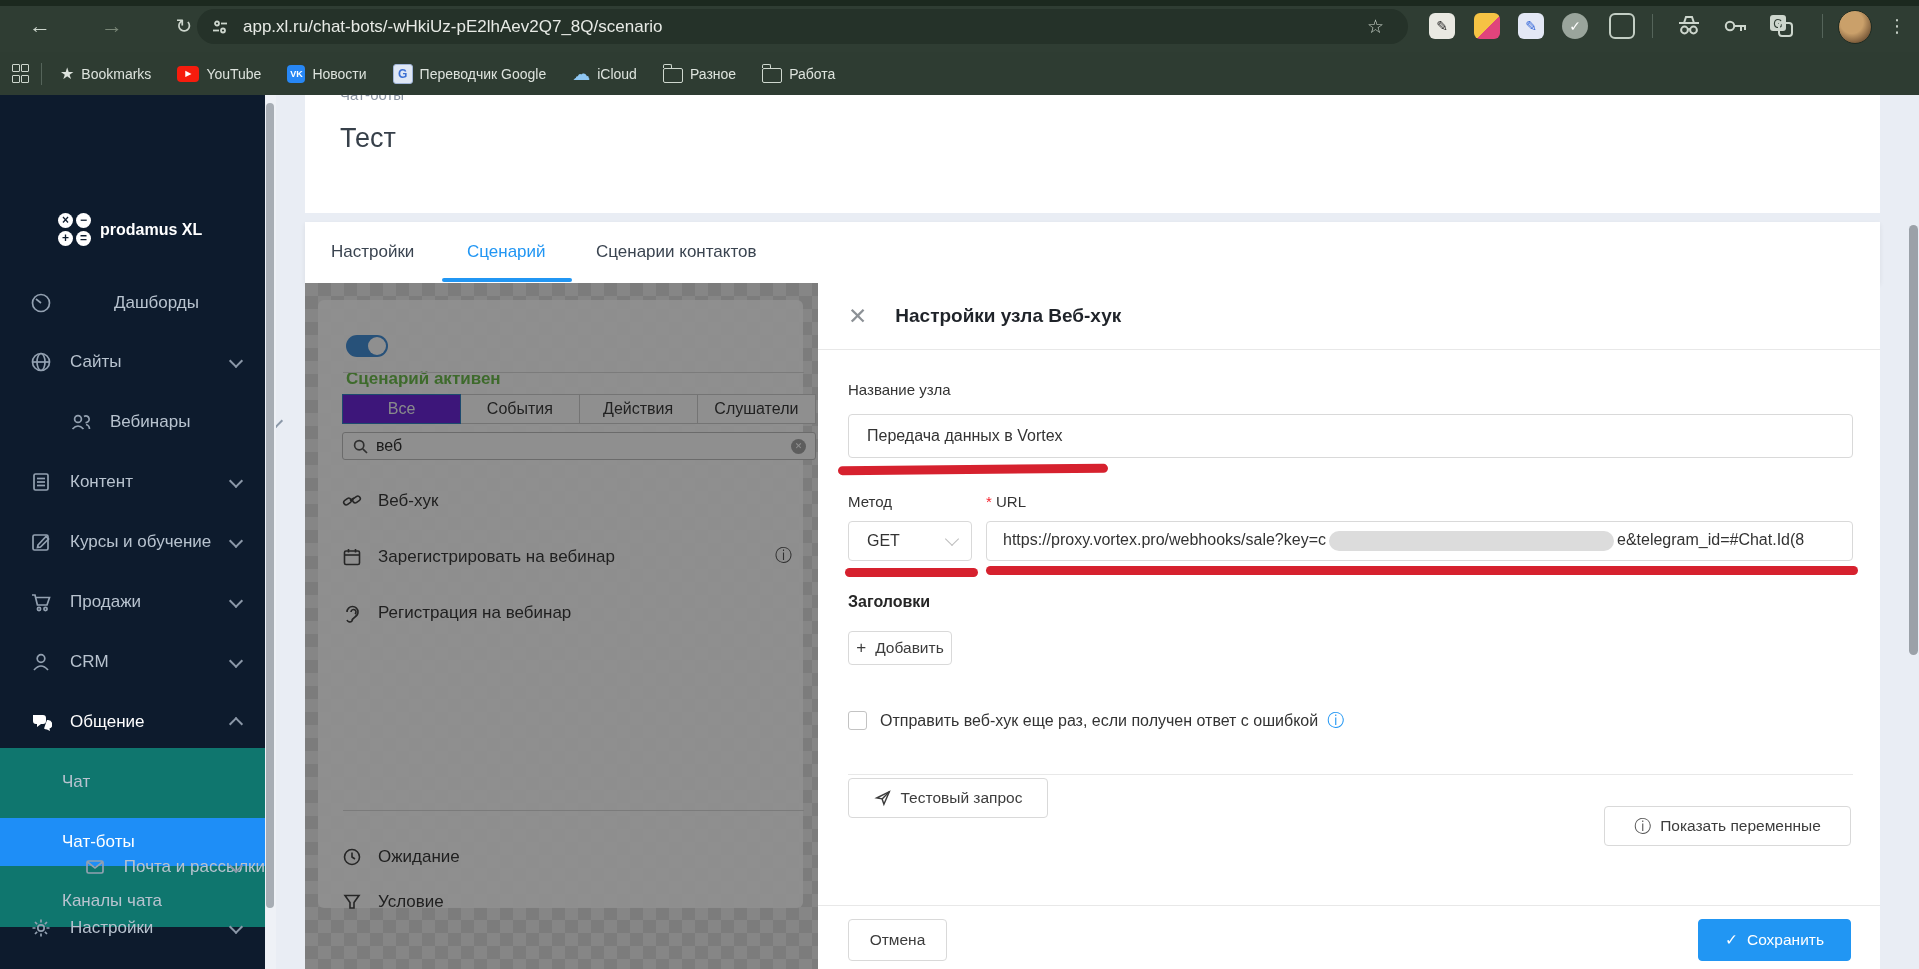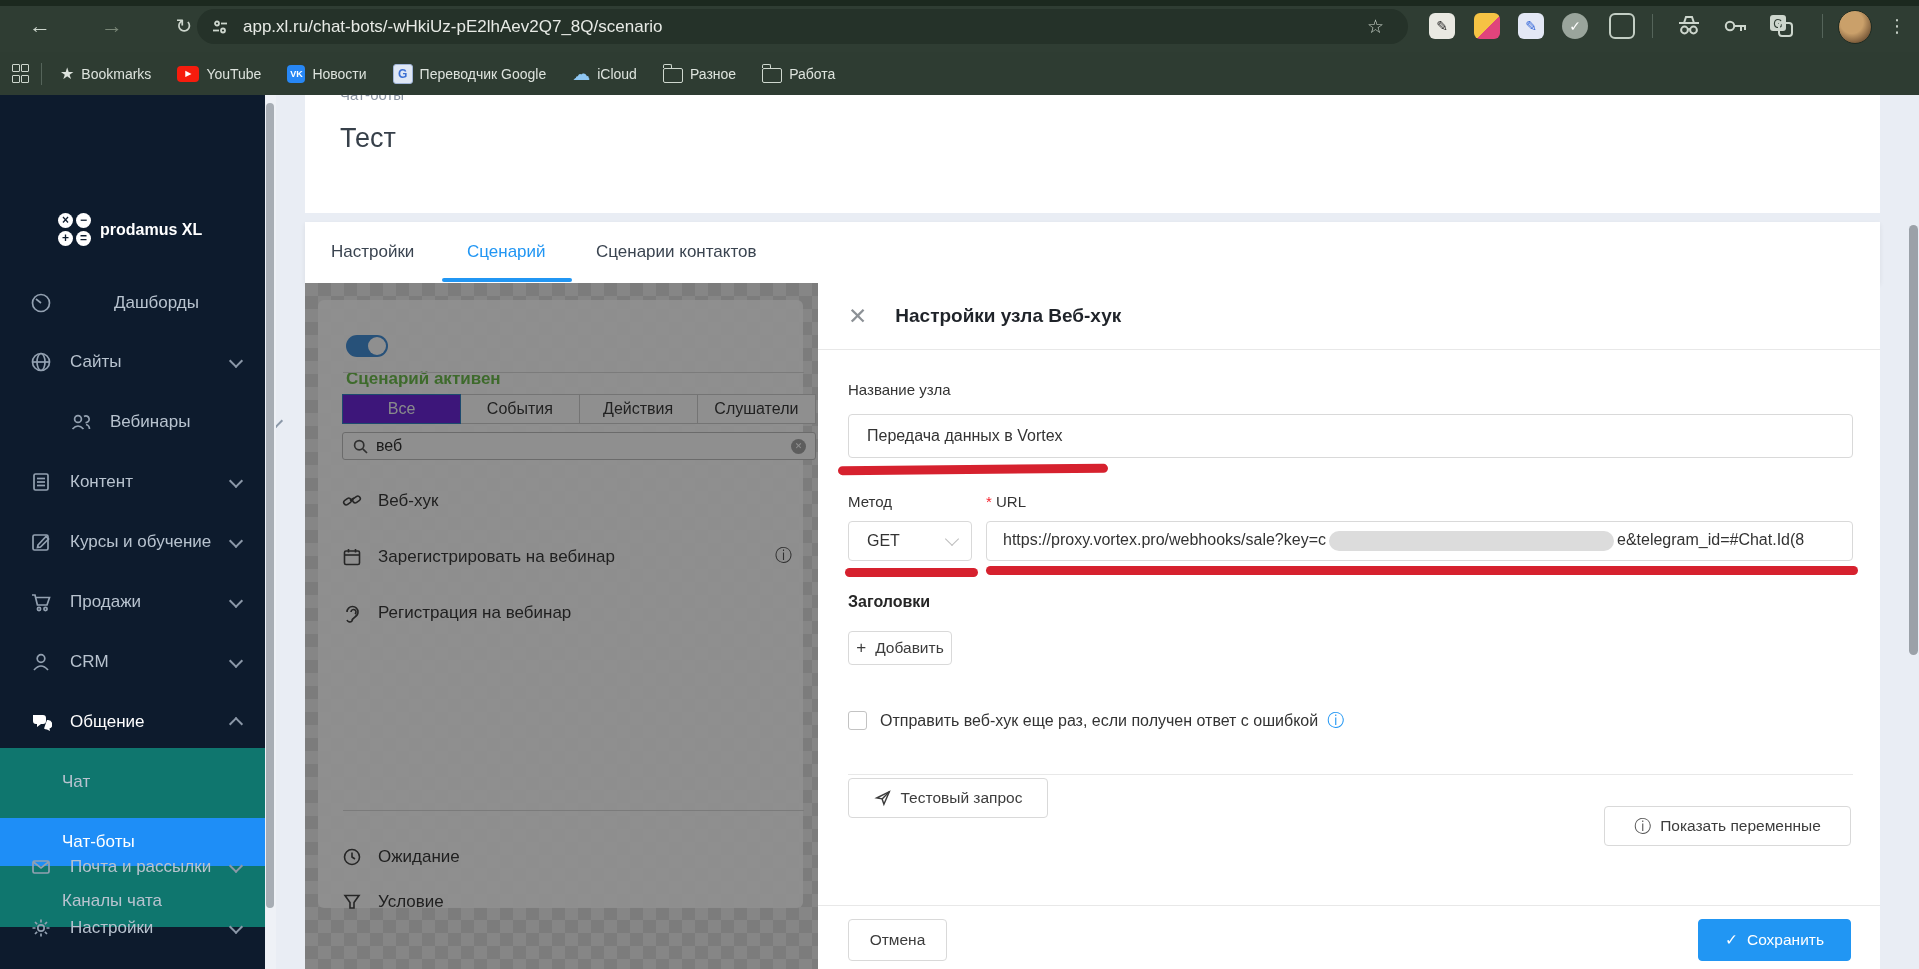--- a/index.html
+++ b/index.html
@@ -303,21 +303,21 @@
           <span>Чат</span>
         </div>
       <div class="abs sub-item active" style="top:70px;">
           <span>Чат-боты</span>
         </div>
       <div class="abs sub-item" style="top:133px;">
           <span>Каналы чата</span>
         </div>
     </div>
 
-    <div class="abs side-item" style="top:752px;">
+    <div class="abs side-item" style="top:752px;justify-content:flex-end;">
       <span class="ic">
           <svg viewBox="0 0 22 22" fill="none" stroke="currentColor" stroke-width="1.7">
             <rect x="3" y="5" width="16" height="12" rx="1.5"></rect>
             <path d="M3.5 6 L11 12 L18.5 6"></path>
           </svg>
         </span>
       <span>Почта и рассылки</span>
         <span class="chev"></span>
     </div>
     <div class="abs side-item" style="top:813px;">

